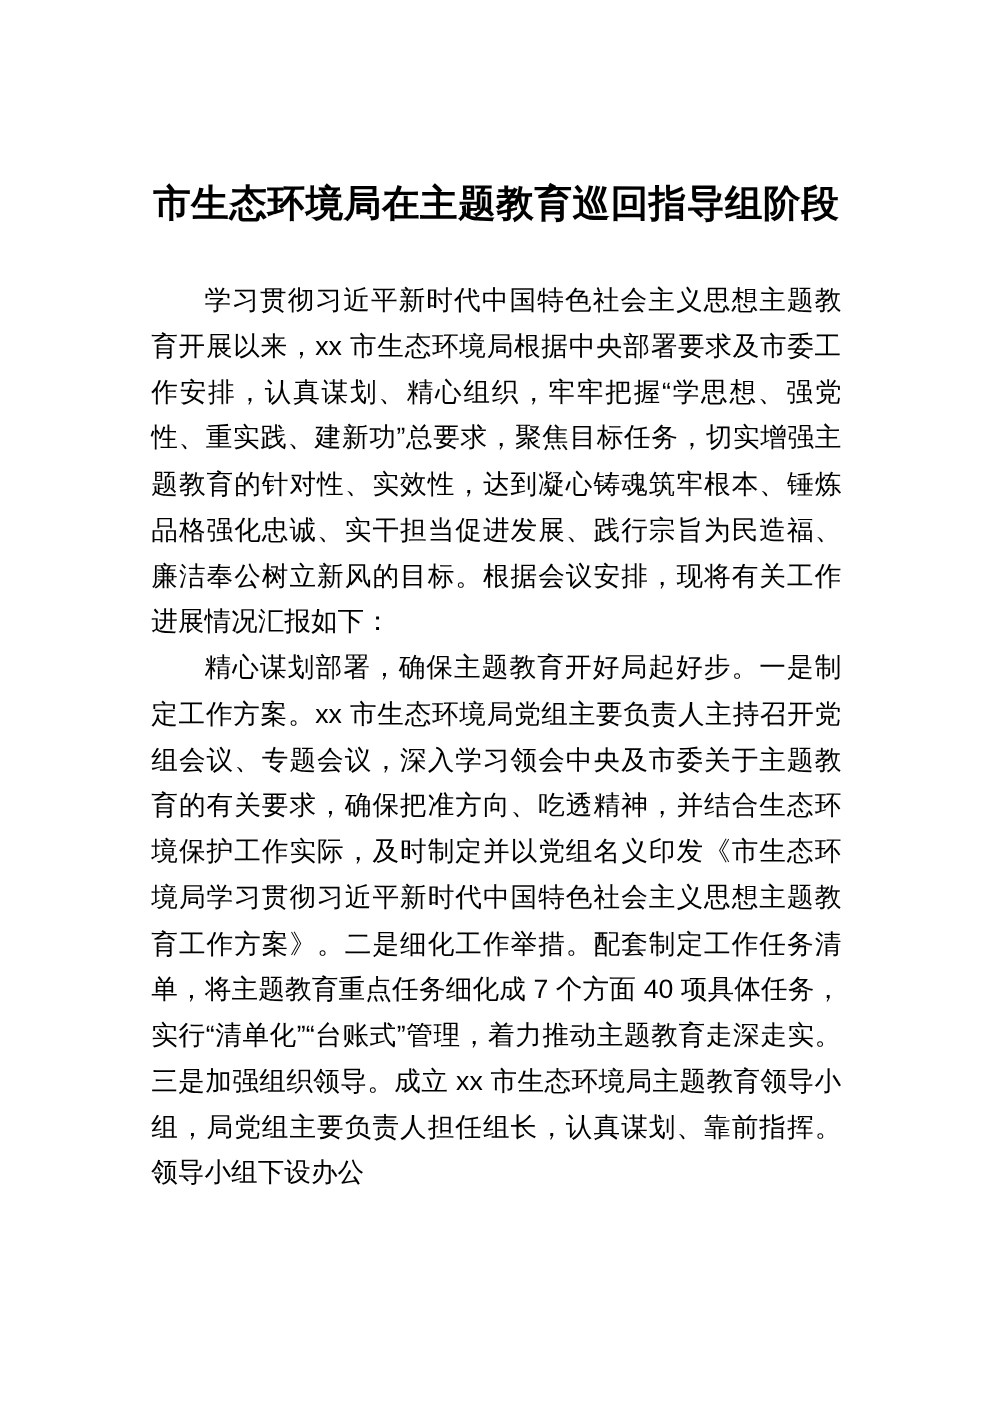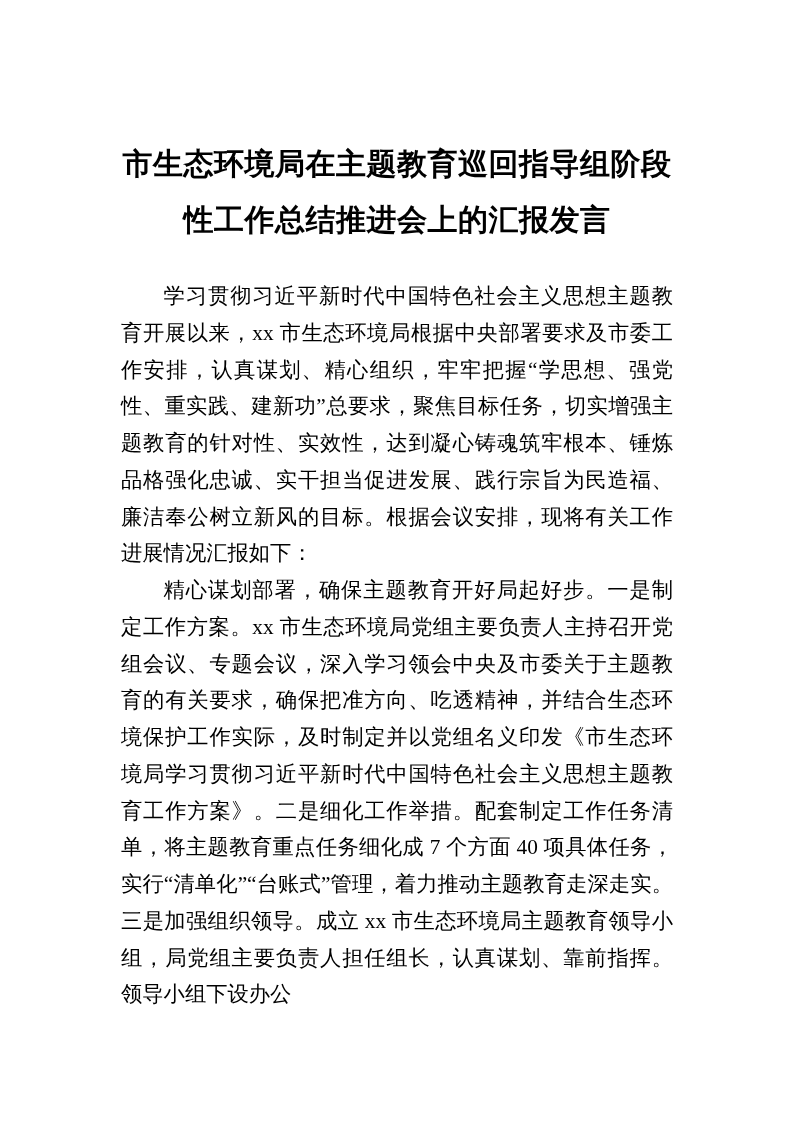--- a/index.html
+++ b/index.html
@@ -9,21 +9,21 @@
   }
   .page {
     position: relative;
     width: 793px;
     height: 1122px;
     margin: 0 auto;
     background: #ffffff;
     box-sizing: border-box;
     padding: 136px 120px 0 121px;
     overflow: hidden;
-    font-family: Liberation Serif, serif;
+    font-family: Liberation Sans, sans-serif;
     color: #000000;
   }
   .doc-title {
     margin: 0 0 30px 0;
     font-size: 30px;
     font-weight: 700;
     text-align: center;
     line-height: 56px;
     letter-spacing: 0.5px;
   }
@@ -42,19 +42,18 @@
   .para {
     text-indent: 2em;
   }
 </style>
 </head>
 <body>
 
 <div class="page">
   <h1 class="doc-title">
     <span class="title-line">市生态环境局在主题教育巡回指导组阶段</span>
-    <span class="title-line">性工作总结推进会上的汇报发言</span>
   </h1>
   <div class="doc-body">
     <p class="para">学习贯彻习近平新时代中国特色社会主义思想主题教育开展以来，xx 市生态环境局根据中央部署要求及市委工作安排，认真谋划、精心组织，牢牢把握“学思想、强党性、重实践、建新功”总要求，聚焦目标任务，切实增强主题教育的针对性、实效性，达到凝心铸魂筑牢根本、锤炼品格强化忠诚、实干担当促进发展、践行宗旨为民造福、廉洁奉公树立新风的目标。根据会议安排，现将有关工作进展情况汇报如下：</p>
     <p class="para">精心谋划部署，确保主题教育开好局起好步。一是制定工作方案。xx 市生态环境局党组主要负责人主持召开党组会议、专题会议，深入学习领会中央及市委关于主题教育的有关要求，确保把准方向、吃透精神，并结合生态环境保护工作实际，及时制定并以党组名义印发《市生态环境局学习贯彻习近平新时代中国特色社会主义思想主题教育工作方案》。二是细化工作举措。配套制定工作任务清单，将主题教育重点任务细化成 7 个方面 40 项具体任务，实行“清单化”“台账式”管理，着力推动主题教育走深走实。三是加强组织领导。成立 xx 市生态环境局主题教育领导小组，局党组主要负责人担任组长，认真谋划、靠前指挥。领导小组下设办公</p>
   </div>
 </div>
 
 </body></html>

